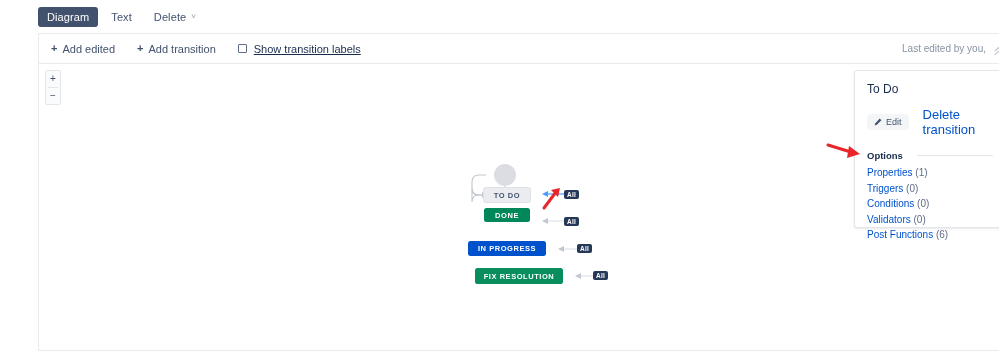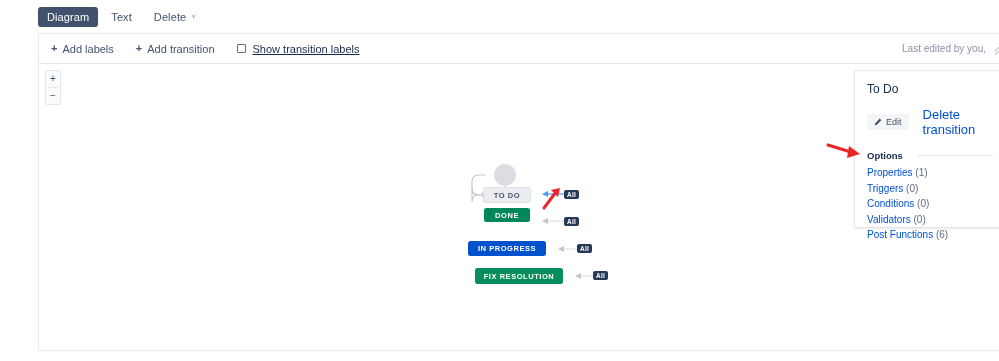--- a/index.html
+++ b/index.html
@@ -139,21 +139,21 @@
     <div class="tab plain">
       <span>Delete</span>
       <span class="caret">˅</span>
     </div>
   </div>
 
   <div class="toolbar">
 
     <div class="tb-btn">
       <span class="tb-plus">+</span>
-      <span>Add labels</span>
+      <span>Add edited</span>
     </div>
 
     <div class="tb-btn">
       <span class="tb-plus">+</span>
       <span>Add transition</span>
     </div>
 
     <label class="tb-check">
       <span class="cbox"></span>
       <span>Show transition labels</span>

